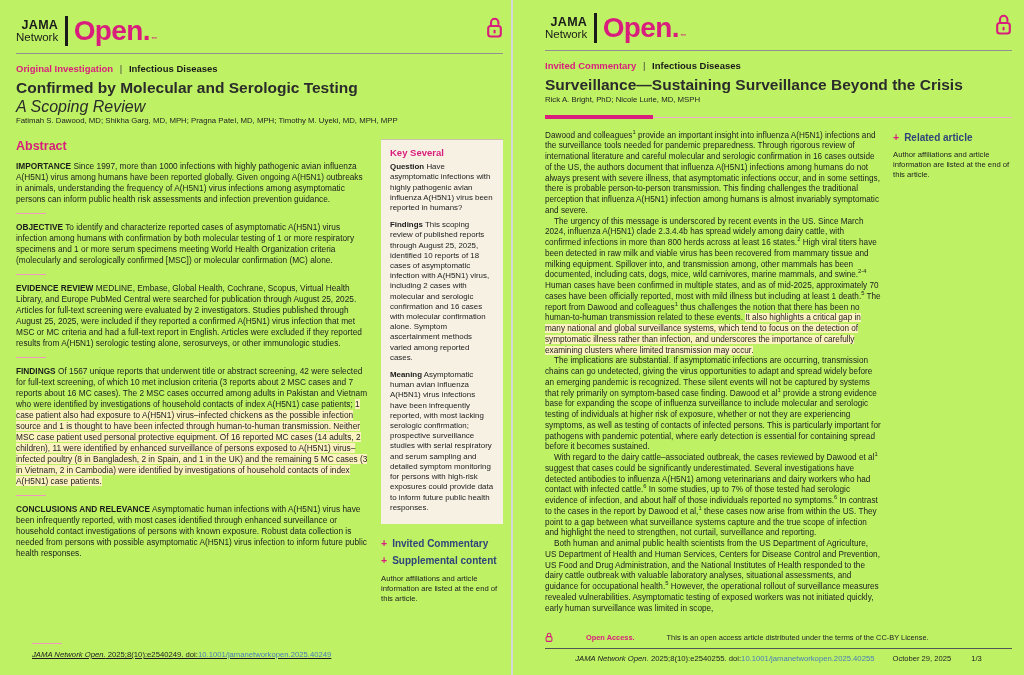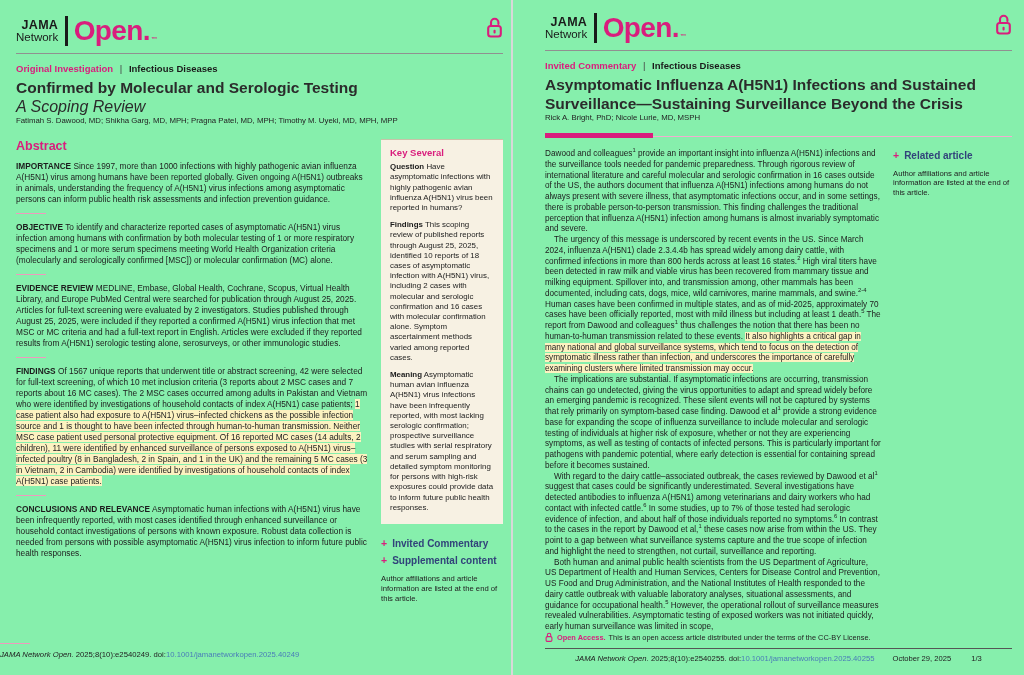--- a/index.html
+++ b/index.html
@@ -4,21 +4,21 @@
 <style>
   * { box-sizing: border-box; margin: 0; padding: 0; }
   html,body { width:1024px; height:675px; }
   body {
     font-family: "Liberation Sans", sans-serif;
     background:#e9e9e9;
     color:#1c1c1c;
     overflow:hidden;
   }
   .spread { display:flex; width:1024px; height:675px; }
-  .page { width:511px; height:675px; background:#86efac; position:relative; overflow:hidden; }
+  .page { width:511px; height:675px; background:#bef264; position:relative; overflow:hidden; }
   .page-gap { width:2px; background:#d8d8d8; }
 
   
   .hdr-row { display:flex; justify-content:space-between; align-items:flex-start; }
   .logo { display:flex; align-items:center; }
   .logo-stack { text-align:right; line-height:1.02; color:#1a1a1a; }
   .logo-jama { font-size:12.5px; font-weight:bold; letter-spacing:.3px; }
   .logo-network { font-size:11.5px; }
   .logo-divider { width:2.5px; height:30px; background:#1a1a1a; margin:0 6px 0 7px; }
   .logo-open { font-size:28px; font-weight:bold; color:#d91d7d; letter-spacing:-.6px; line-height:30px; }
@@ -48,21 +48,21 @@
   .kp-head { color:#d91d7d; font-weight:bold; font-size:9.5px; margin-bottom:4px; }
   .kp-para { margin-top:7px; }
   .kp-label { font-weight:bold; }
 
   .xlinks { margin-top:15px; }
   .xlink-row { display:flex; align-items:flex-start; margin-bottom:8px; }
   .plus { color:#d91d7d; font-weight:bold; font-size:10.5px; line-height:9px; margin-right:5px; }
   .xlink { color:#31437a; font-weight:bold; font-size:10px; line-height:9.5px; cursor:pointer; }
   .affil-note { margin-top:6px; font-size:7.7px; line-height:9.8px; color:#222; }
 
-  .lp-footer { position:absolute; left:0; bottom:16px; }
+  .lp-footer { position:absolute; left:32px; bottom:16px;text-decoration:underline; }
   .cite-div { border:none; border-top:1.5px solid #ef9abe; width:30px; margin:0 0 6px 0; }
   .cite { font-size:7.7px; color:#222; }
   .cite .it { font-style:italic; }
   .doi-link { color:#4a7db8; cursor:pointer; }
 
   
   .rp-inner { padding:13px 12px 0 32px; }
   .lp-inner { padding:16px 8px 0 16px; }
 
   .rule-bar { position:relative; height:5px; margin-top:11px; }
@@ -70,21 +70,21 @@
   .bar-thick { position:absolute; top:0; left:0; width:108px; height:4.5px; background:#d91d7d; }
 
   .rp-cols { display:flex; margin-top:11px; }
   .body-col { width:336px; margin-right:12px; font-size:8.2px; line-height:10.75px; color:#1c1c1c; }
   .body-col p { margin:0; }
   .body-col p + p { text-indent:9px; }
   sup.ref { font-size:5.8px; line-height:0; }
   .rp-side { flex:1; padding-top:2px; }
 
   .rp-footer { position:absolute; left:32px; right:12px; bottom:12px; }
-  .oa-row { display:flex; align-items:center; font-size:7.4px; color:#222; margin-bottom:5px; }
+  .oa-row { display:flex; align-items:center; font-size:7.4px; color:#222; margin-bottom:5px;gap:29px; }
   .oa-label { color:#d91d7d; font-weight:bold; margin:0 3px 0 4px; }
   .foot-rule { border:none; border-top:1.2px solid #555; }
   .foot-line { display:flex; justify-content:center; padding-top:5px; font-size:7.6px; color:#222; }
   .foot-right span { margin-left:18px; }
 
   svg { display:block; }
 </style>
 </head>
 <body>
 
@@ -198,21 +198,20 @@
       </div>
       <hr class="hdr-rule">
 
       <div class="cat-row">
         <span class="cat-label">Invited Commentary</span>
         <span class="cat-sep">|</span>
         <span>Infectious Diseases</span>
       </div>
 
       <div class="art-title">
-        <span class="tline">Asymptomatic Influenza A(H5N1) Infections and Sustained</span>
         <span class="tline">Surveillance—Sustaining Surveillance Beyond the Crisis</span>
       </div>
       <div class="authors">Rick A. Bright, PhD; Nicole Lurie, MD, MSPH</div>
 
       <div class="rule-bar">
         <div class="bar-thin"></div>
         <div class="bar-thick"></div>
       </div>
 
       <div class="rp-cols">

